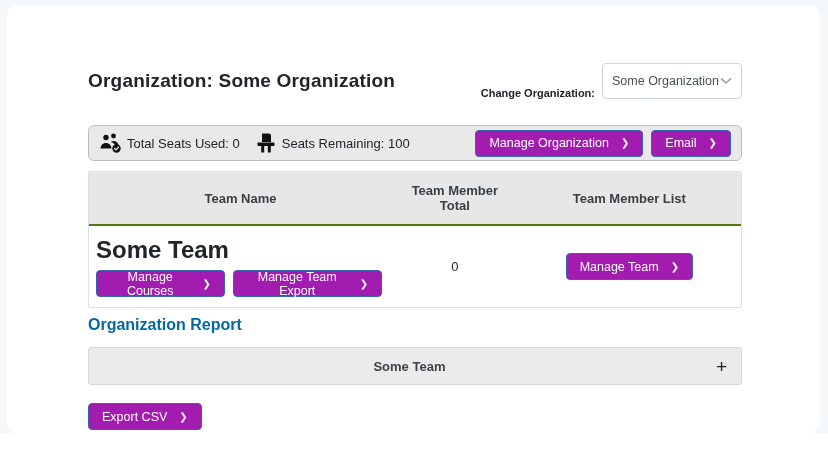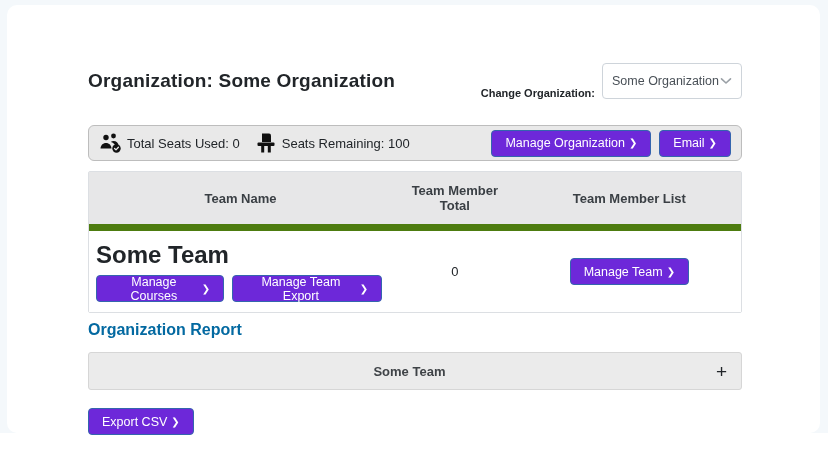--- a/index.html
+++ b/index.html
@@ -21,28 +21,28 @@
   
   .seats-bar { width:654px; height:36px; background:#e9e9e9; border:1px solid #bdbdbd; border-radius:6px;
     display:flex; align-items:center; padding:0 10px; margin-bottom:10px; }
   .seats-group { display:flex; align-items:center; gap:4px; }
   .seats-text { font-size:13px; color:#212529; }
   .icon-svg { display:inline-flex; align-items:center; }
   .seats-spacer { width:14px; }
   .bar-buttons { margin-left:auto; display:flex; gap:8px; }
 
   
-  .btn { display:inline-flex; align-items:center; justify-content:center; gap:4px;
-    background:#6d28d9; border:1px solid #3465ae; color:#fff; border-radius:4px;
+  .btn { display:inline-flex; align-items:center; justify-content:center; gap:12px;
+    background:#a21caf; border:1px solid #3465ae; color:#fff; border-radius:4px;
     font-size:12.5px; font-family:"Liberation Sans", sans-serif; cursor:pointer; padding:0 13px; height:27px; }
   .btn .arrow { font-size:10px; line-height:1; }
 
   
   .teams-table { width:654px; border:1px solid #dcdfe3; border-radius:2px; margin-bottom:8px; }
-  .t-head { display:flex; background:#e7e7e8; border-bottom:7px solid #4d7c0f; }
+  .t-head { display:flex; background:#e7e7e8; border-bottom:2px solid #4d7c0f; }
   .t-head .cell { display:flex; align-items:center; justify-content:center; text-align:center;
     font-size:13px; font-weight:bold; color:#3a3f44; min-height:52px; padding:6px 10px; }
   .t-row { display:flex; background:#fff; }
   .t-row .cell { display:flex; align-items:center; justify-content:center; padding:10px; min-height:70px; }
   .col1 { width:304px; } .col2 { width:126px; } .col3 { width:224px; }
   .team-cell { flex-direction:column; align-items:flex-start !important; justify-content:center; padding-left:7px !important; }
   .team-name { font-size:24px; font-weight:bold; color:#212529; margin-bottom:6px; }
   .team-btns { display:flex; gap:8px;justify-content:flex-end; }
   .member-total { font-size:13px; color:#212529; }
 

